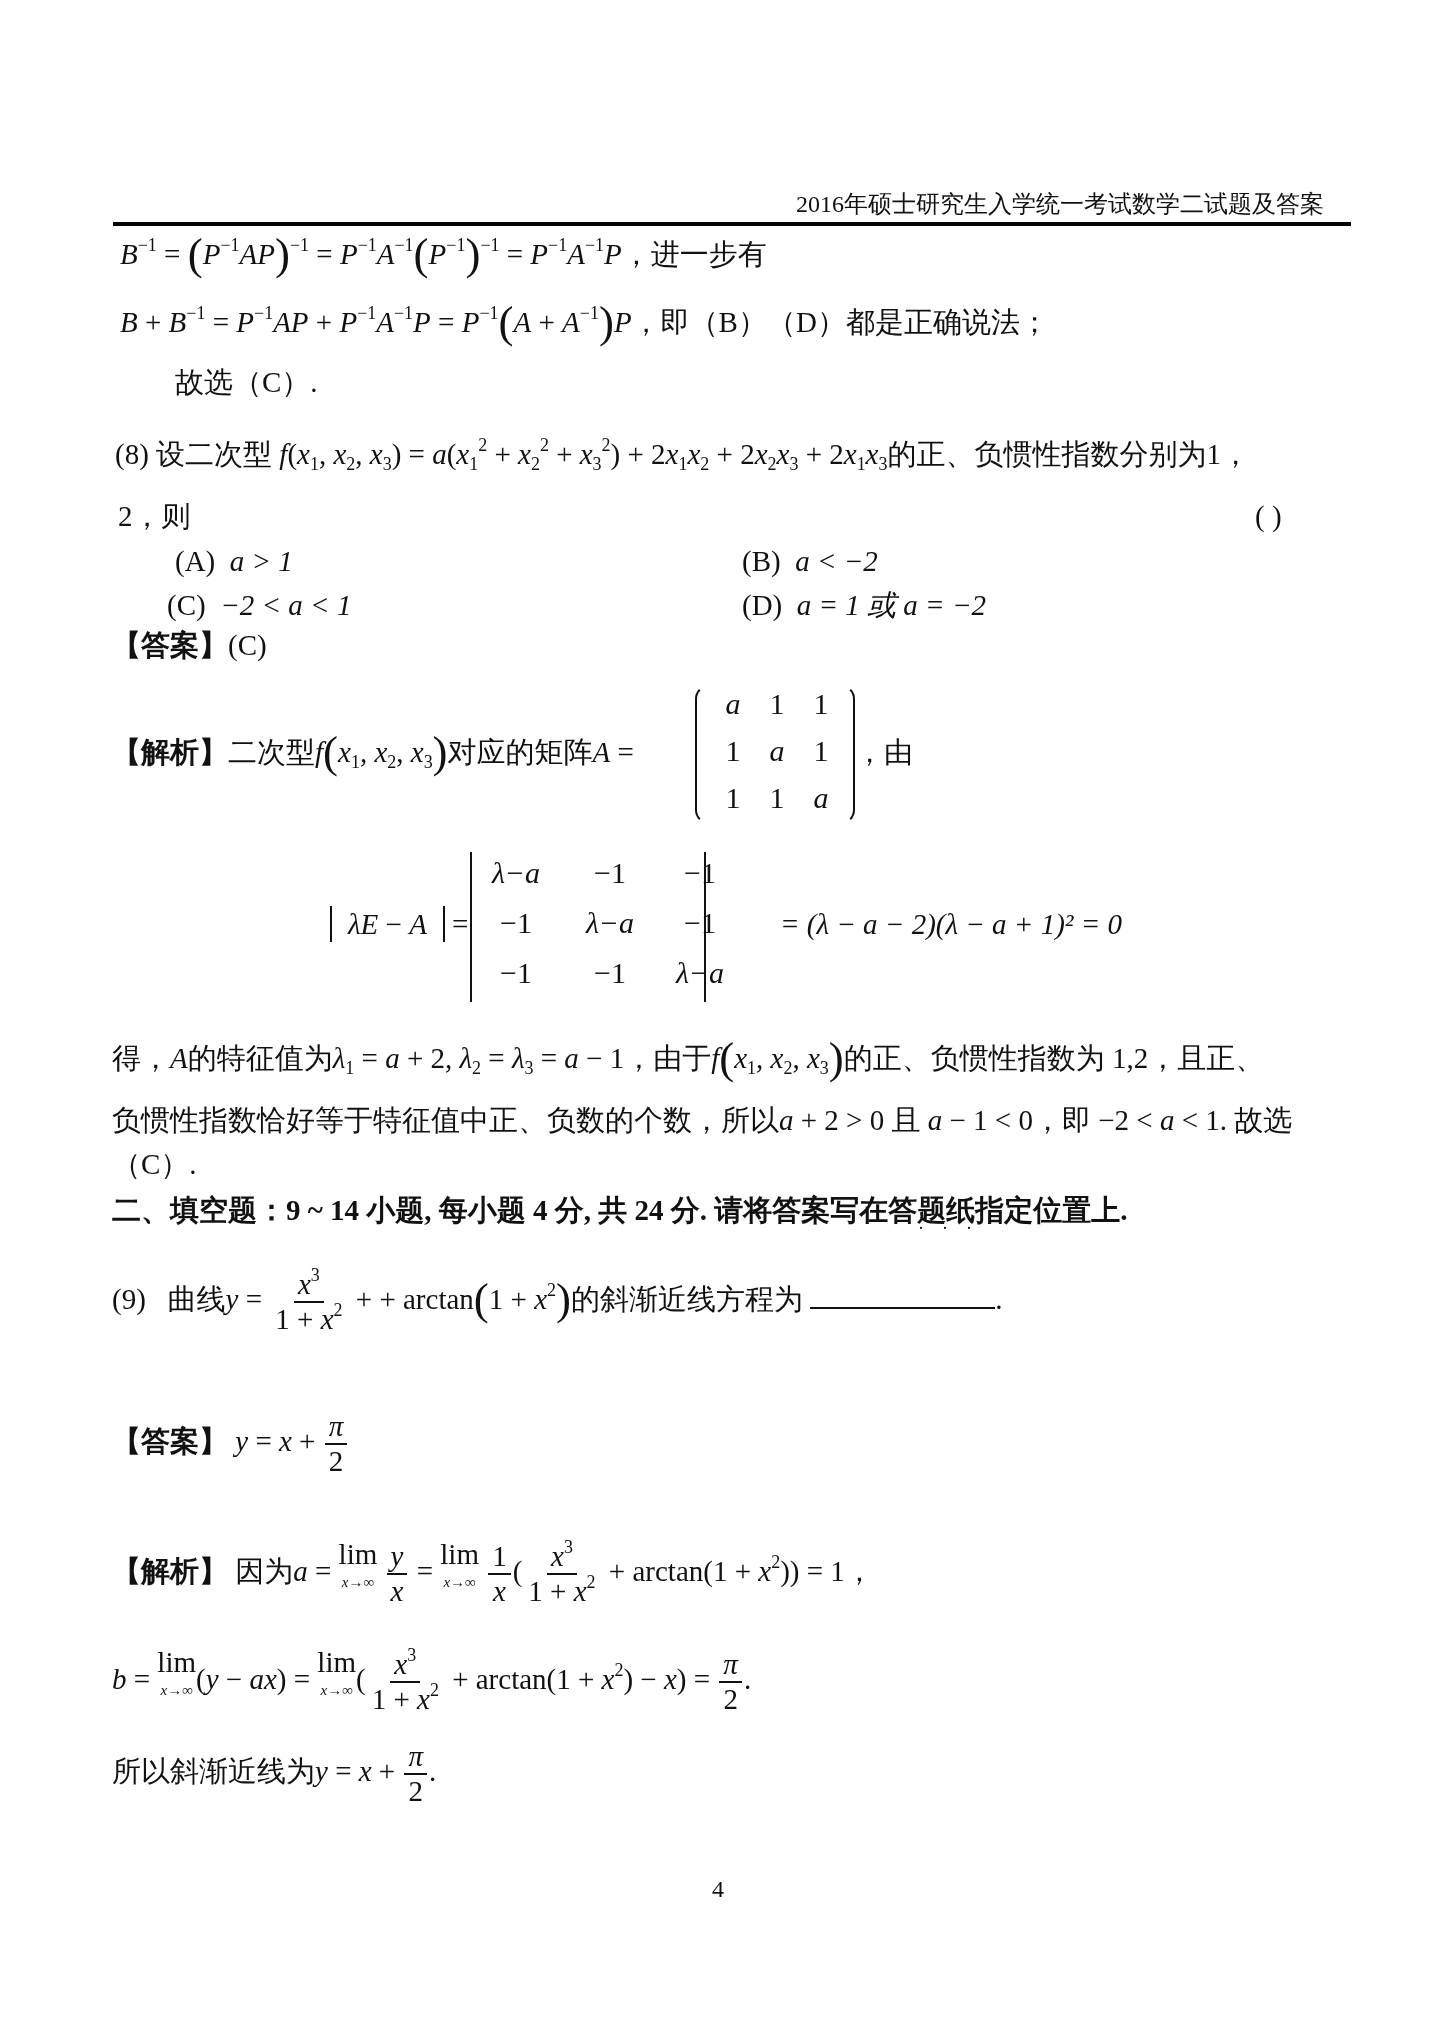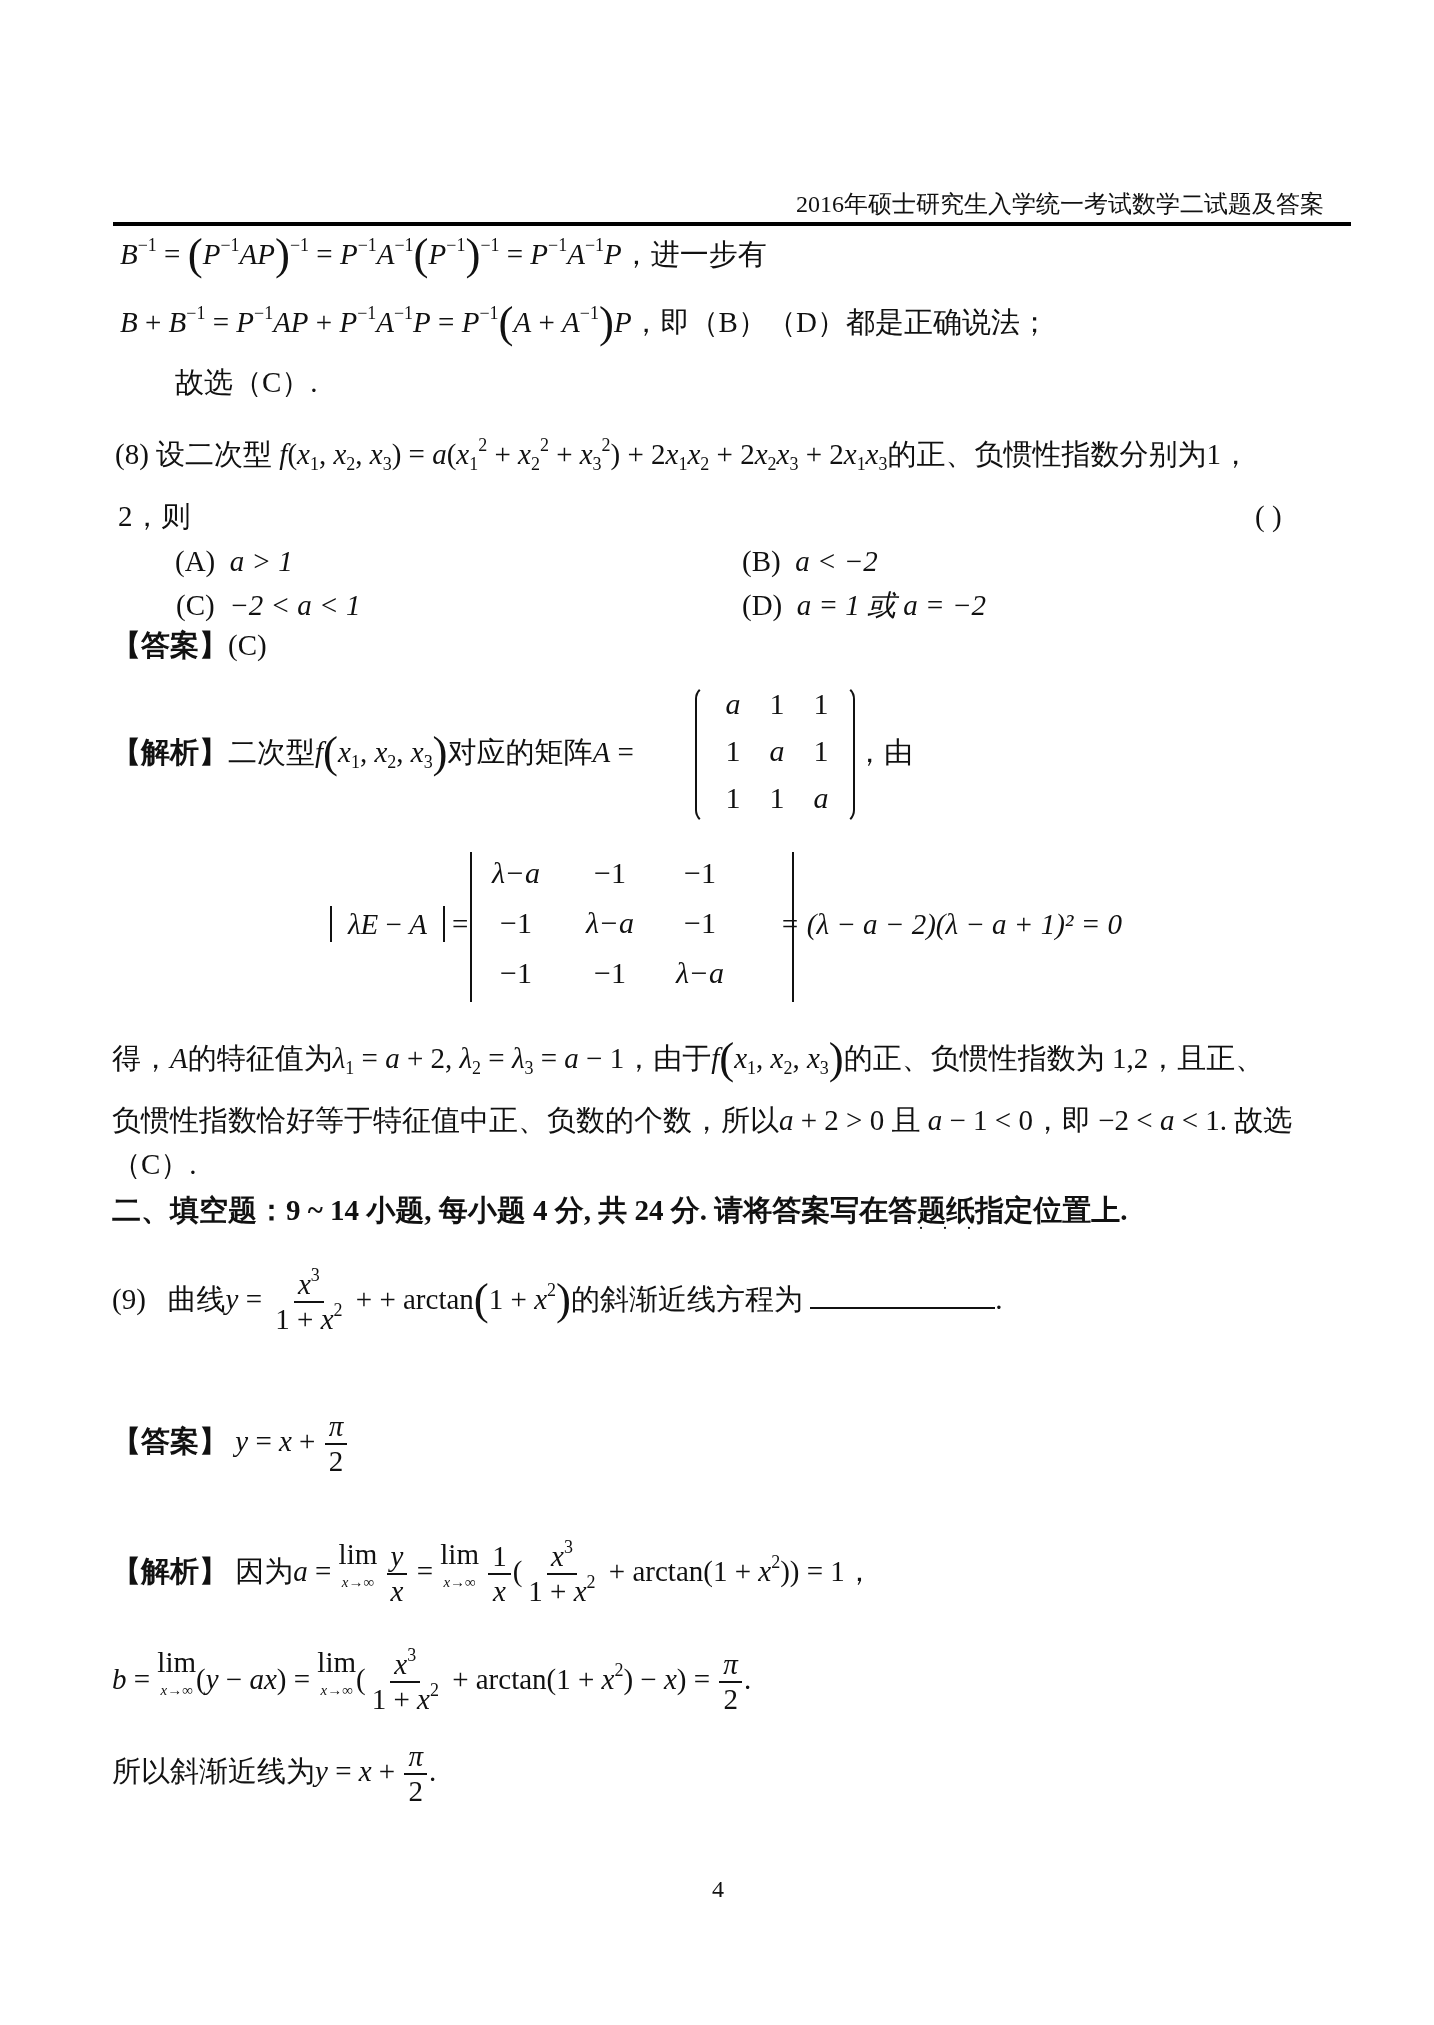--- a/index.html
+++ b/index.html
@@ -48,21 +48,21 @@
 </div>
 <div class="abs line cn" style="left:118px;top:498px;">2，则</div>
 <div class="abs line" style="left:1255px;top:498px;">(      )</div>
 
 <div class="abs line" style="left:175px;top:543px;">
   <span>(A)</span>&nbsp; <span class="m">a &gt; 1</span>
 </div>
 <div class="abs line" style="left:742px;top:543px;">
   <span>(B)</span>&nbsp; <span class="m">a &lt; −2</span>
 </div>
-<div class="abs line" style="left:176px;top:587px;">
+<div class="abs line" style="left:167px;top:587px;">
   <span>(C)</span>&nbsp; <span class="m">−2 &lt; a &lt; 1</span>
 </div>
 <div class="abs line" style="left:742px;top:587px;">
   <span>(D)</span>&nbsp; <span class="m">a = 1 或 a = −2</span>
 </div>
 
 <div class="abs line cn" style="left:112px;top:627px;">
   <span class="bold">【答案】</span><span>(C)</span>
 </div>
 
@@ -80,21 +80,21 @@
   <div class="mcell" style="left:106px;top:49px;width:40px;">1</div>
   <div class="mcell" style="left:18px;top:96px;width:40px;">1</div>
   <div class="mcell" style="left:62px;top:96px;width:40px;">1</div>
   <div class="mcell m" style="left:106px;top:96px;width:40px;">a</div>
 </div>
 <div class="abs line cn" style="left:855px;top:734px;">，由</div>
 
 <div class="abs line" style="left:330px;top:906px;">
   <span style="border-left:2px solid #111;border-right:2px solid #111;padding:2px 16px;"><span class="m">λE</span> − <span class="m">A</span></span> =
 </div>
-<div class="matrix" style="left:470px;top:852px;width:324px;height:150px;">
+<div class="matrix" style="left:470px;top:852px;width:236px;height:150px;">
   <div class="vbar" style="left:0;top:0;height:150px;"></div>
   <div class="vbar" style="right:0;top:0;height:150px;"></div>
   <div class="mcell m" style="left:6px;top:4px;width:80px;">λ−a</div>
   <div class="mcell" style="left:100px;top:4px;width:80px;">−1</div>
   <div class="mcell" style="left:190px;top:4px;width:80px;">−1</div>
   <div class="mcell" style="left:6px;top:54px;width:80px;">−1</div>
   <div class="mcell m" style="left:100px;top:54px;width:80px;">λ−a</div>
   <div class="mcell" style="left:190px;top:54px;width:80px;">−1</div>
   <div class="mcell" style="left:6px;top:104px;width:80px;">−1</div>
   <div class="mcell" style="left:100px;top:104px;width:80px;">−1</div>

